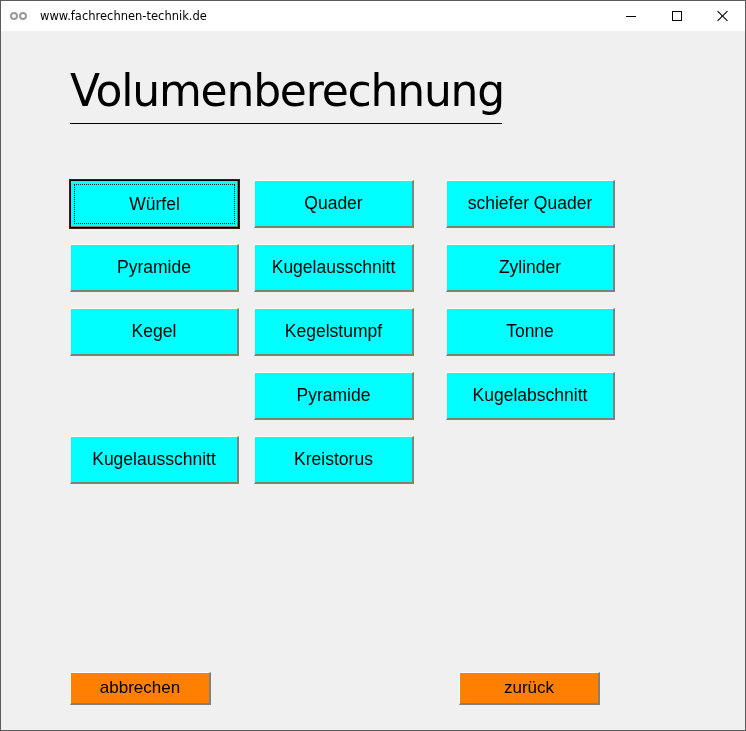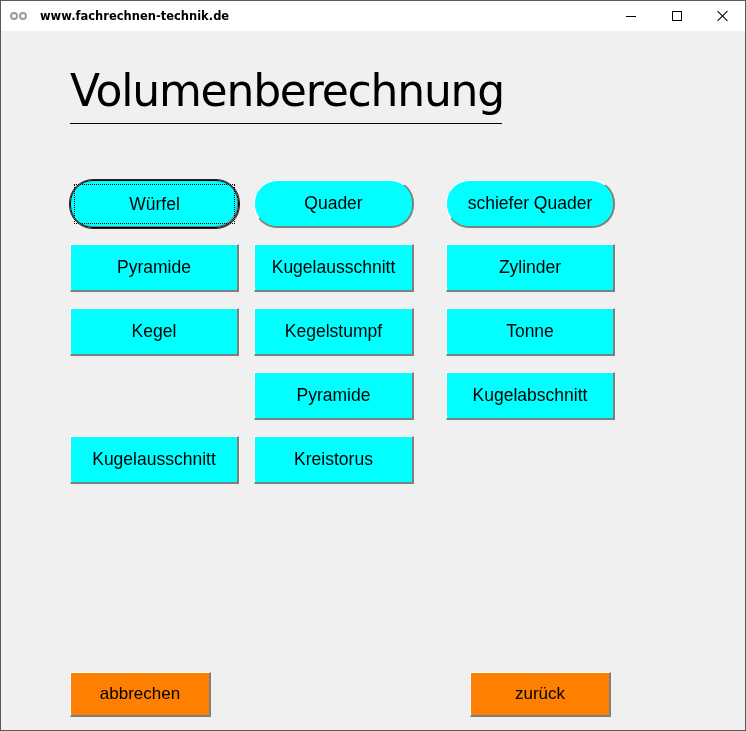--- a/index.html
+++ b/index.html
@@ -5,21 +5,21 @@
     * { box-sizing: border-box; margin: 0; padding: 0; }
     html, body { width: 746px; height: 731px; overflow: hidden; background: #ffffff; }
     body { font-family: "Liberation Sans", sans-serif; position: relative; }
 
     .window {
       position: absolute; left: 0; top: 0; width: 746px; height: 731px;
       border: 1px solid #5a5a5a; background: #f0f0f0;
     }
     .titlebar {
       position: absolute; left: 0; top: 0; width: 744px; height: 30px;
-      background: #ffffff; display: flex; align-items: center; font-weight: bold;
+      background: #ffffff; display: flex; align-items: center;
     }
     .app-icon {
       position: absolute; left: 9px; top: 9px; width: 18px; height: 12px;
       display: flex; gap: 1px;
     }
     .app-icon span {
       width: 8px; height: 8px; border-radius: 50%;
       border: 2px solid #9a9a9a; display: block; margin-top: 2px;
     }
     .title-text {
@@ -66,37 +66,37 @@
       box-shadow: inset -1px -1px 0 #808080;
     }
     .shape-btn.focused::after {
       content: ""; position: absolute; left: 3px; top: 3px; right: 3px; bottom: 3px;
       border: 1px dotted #000; pointer-events: none;
     }
 
     .col0 { left: 69px; width: 169px; }
     .col1 { left: 253px; width: 160px; }
     .col2 { left: 445px; width: 169px; }
-    .row0 { top: 179px; border-radius: 23px; }
+    .row0 { top: 179px; }
     .row1 { top: 243px; }
     .row2 { top: 307px; }
     .row3 { top: 371px; }
     .row4 { top: 435px; }
 
     .action-btn {
-      position: absolute; top: 671px; width: 141px; height: 45px;
+      position: absolute; top: 671px; width: 141px; height: 33px;
       background: #ff8000;
       border-top: 1px solid #ffffff; border-left: 1px solid #ffffff;
       border-right: 2px solid #808080; border-bottom: 2px solid #808080;
       font-family: "Liberation Sans", sans-serif; font-size: 17px; color: #000;
       display: flex; align-items: center; justify-content: center;
       cursor: pointer;
     }
     .action-btn.cancel { left: 69px; }
-    .action-btn.back { left: 469px; }
+    .action-btn.back { left: 458px; }
   </style>
 </head>
 <body>
 
 <div class="window">
   <div class="titlebar">
     <div class="app-icon">
         <span></span>
         <span></span>
       </div>

